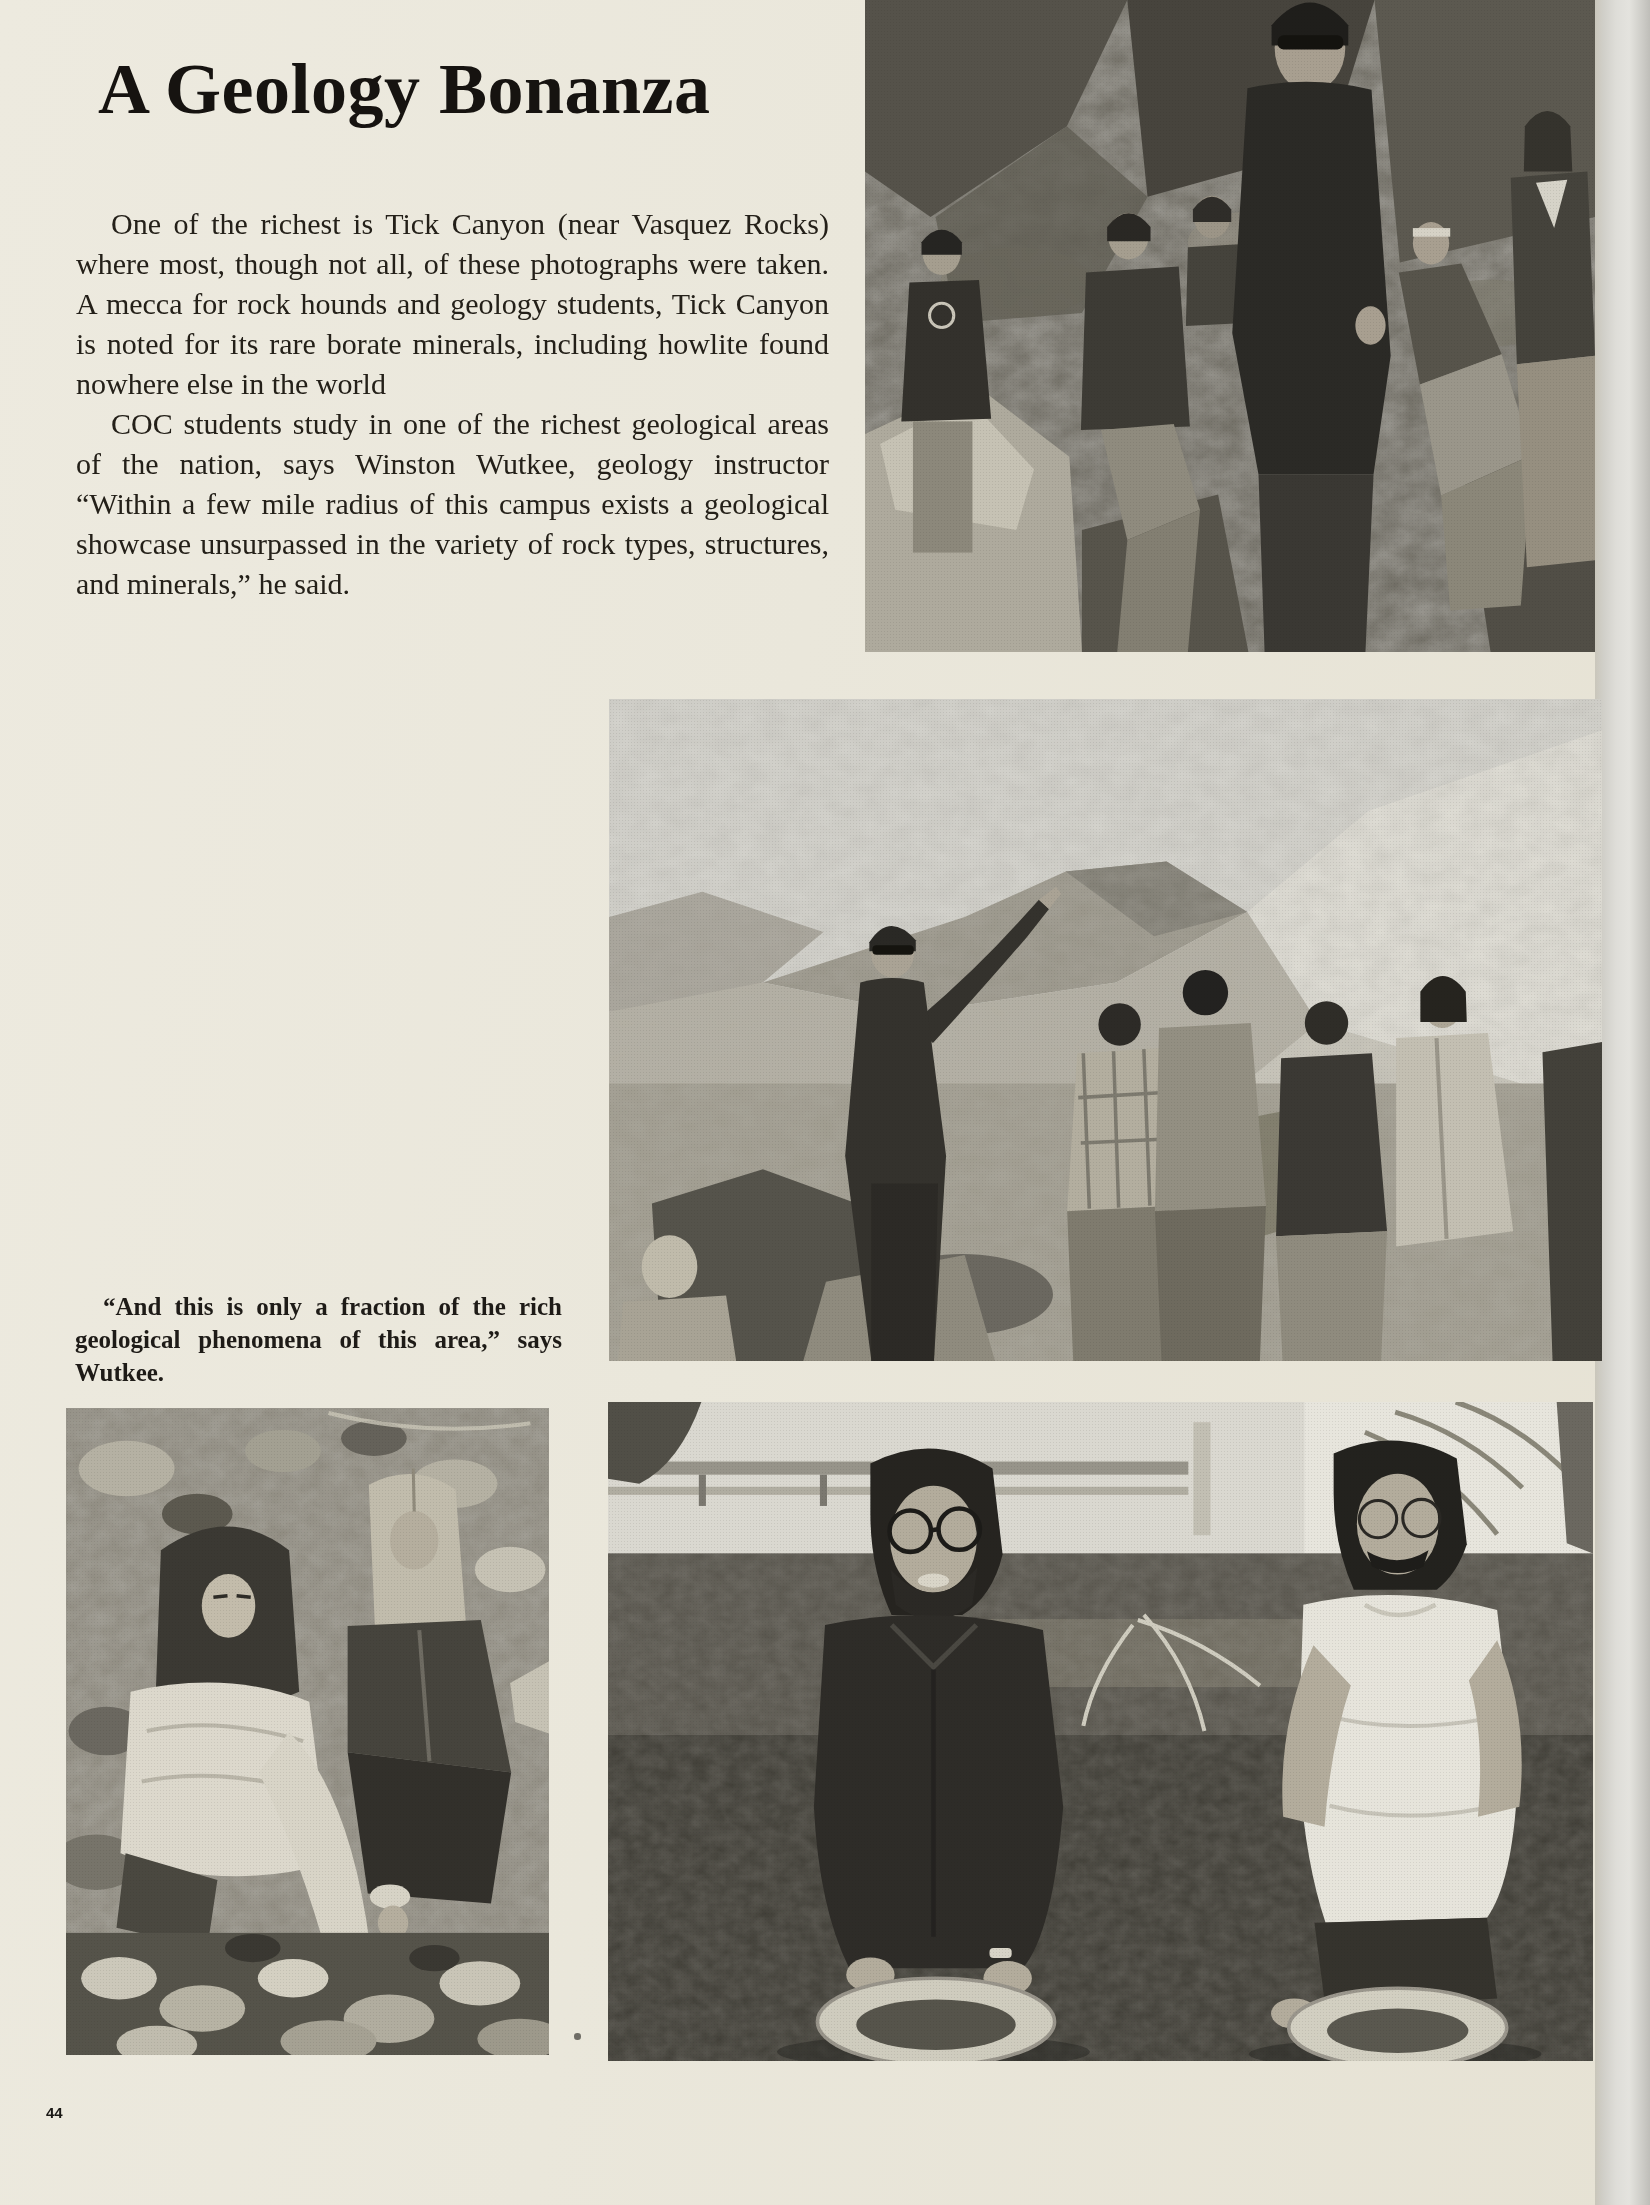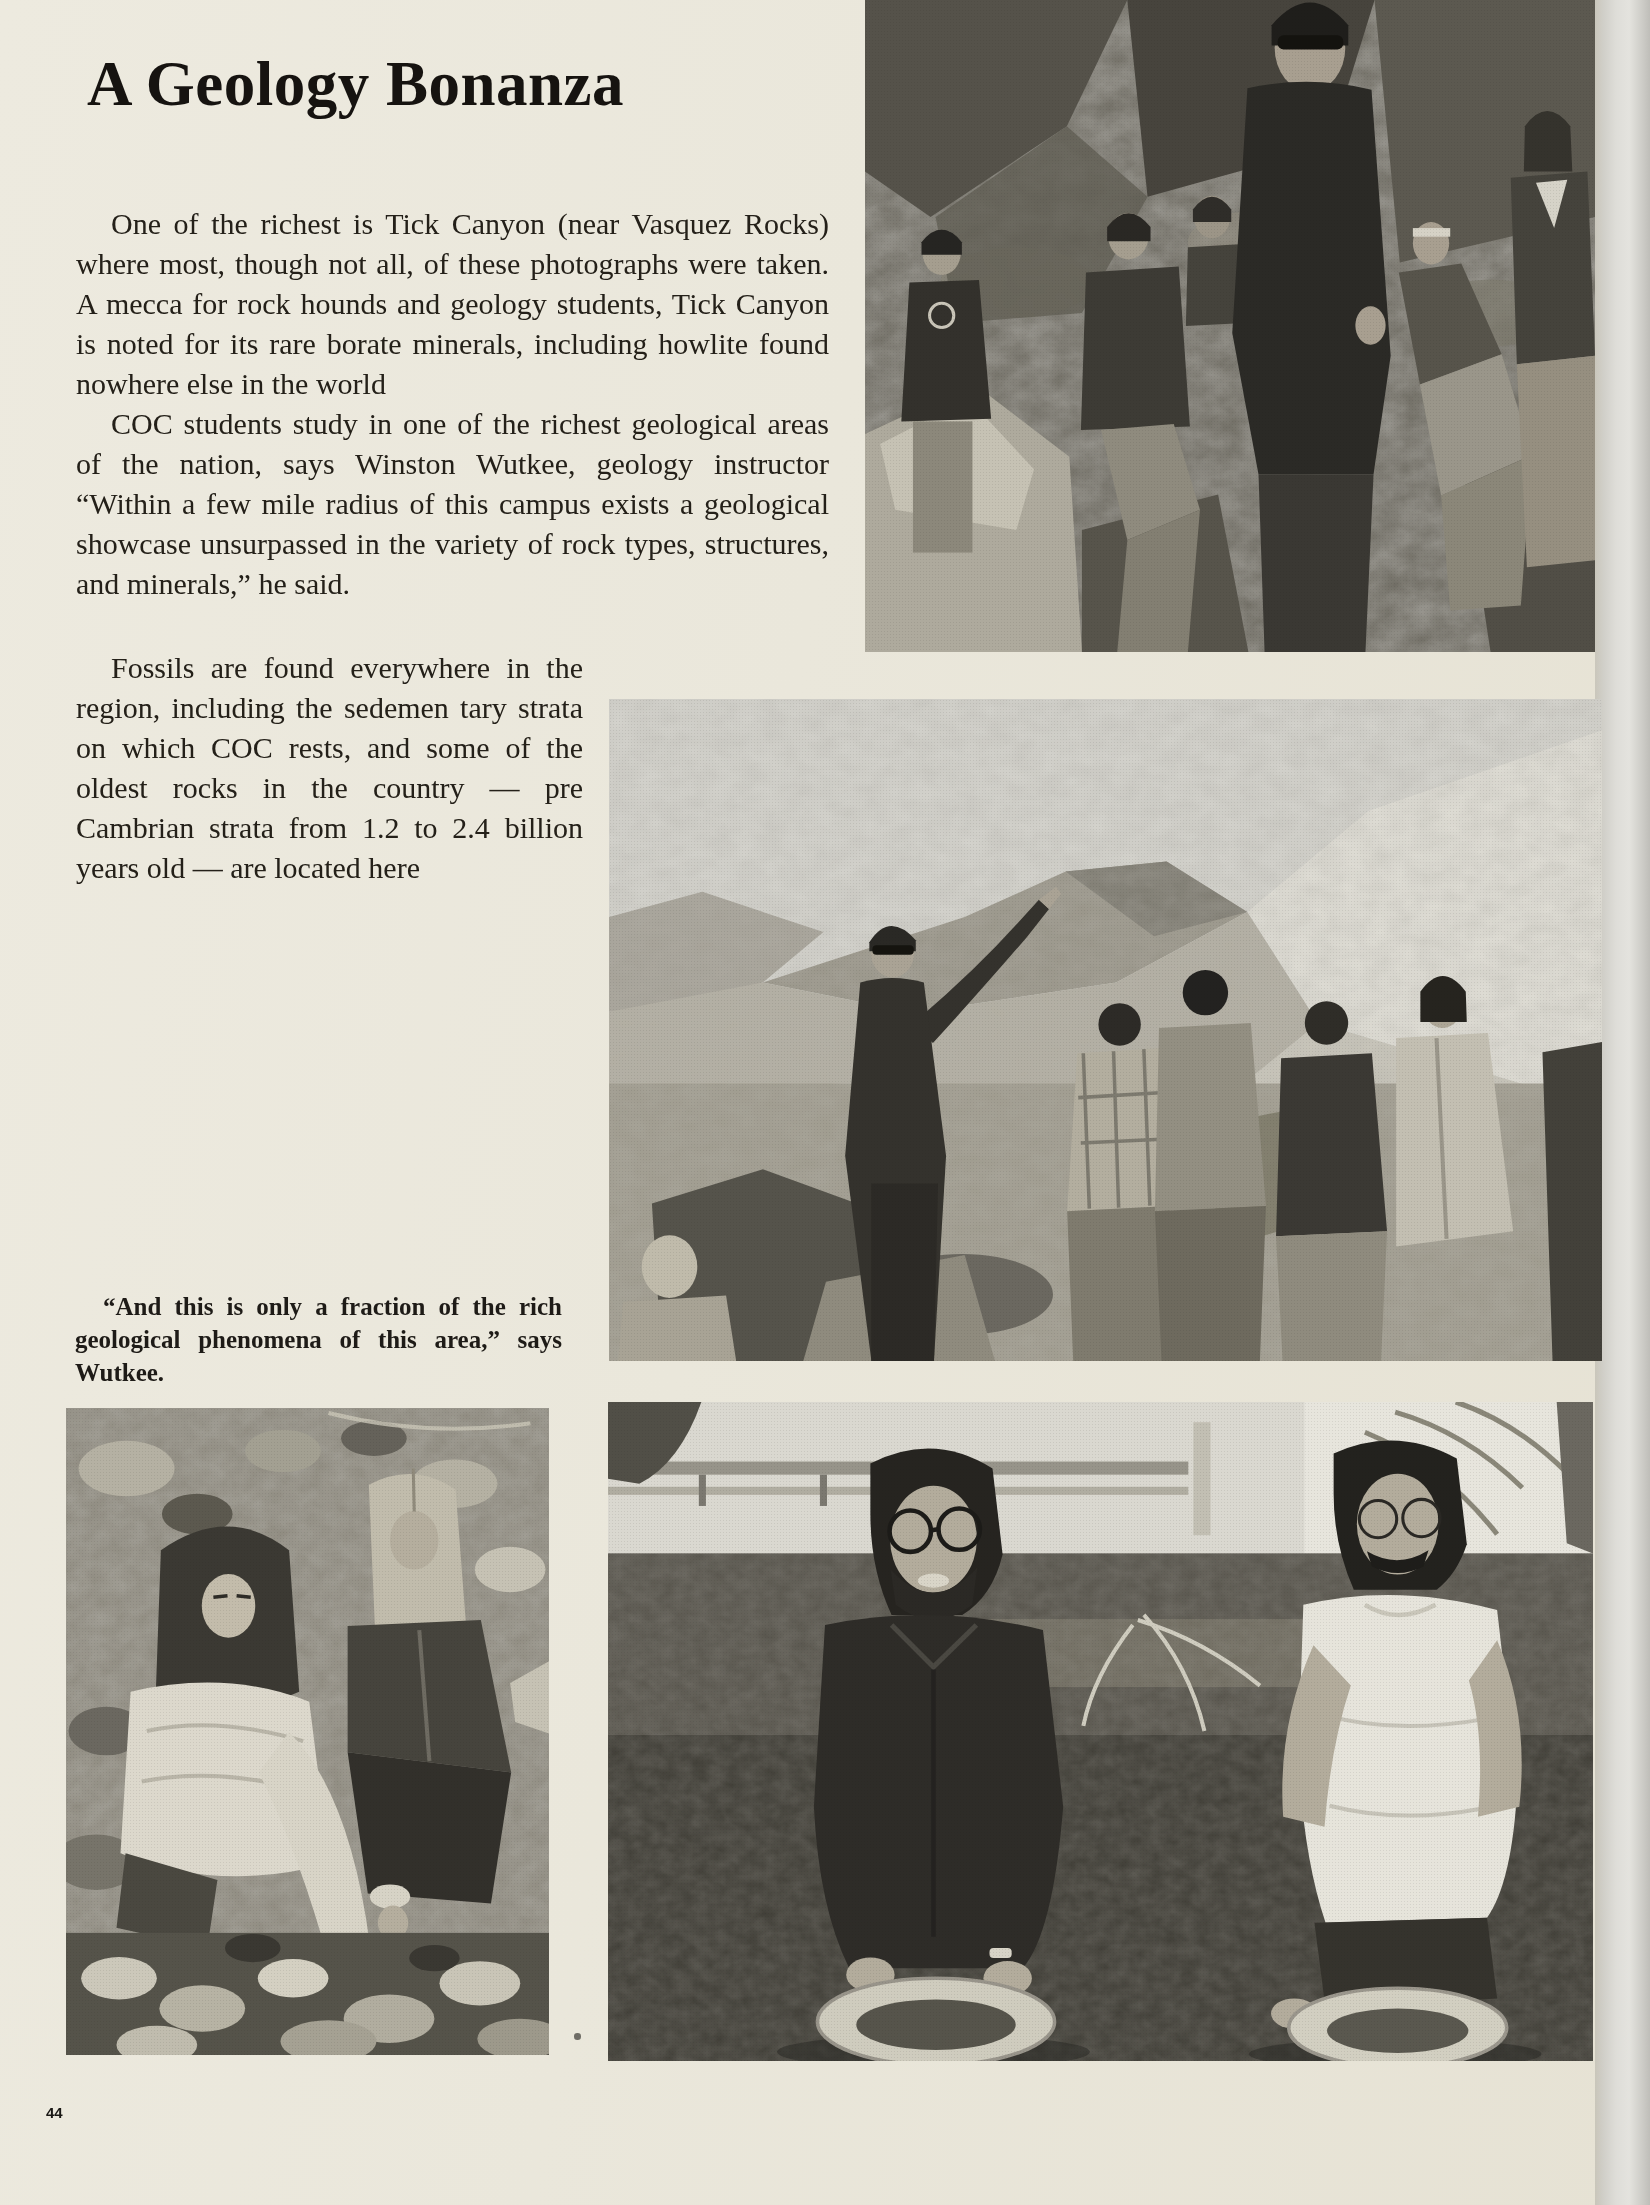--- a/index.html
+++ b/index.html
@@ -14,22 +14,22 @@
   }
   .scan-edge{
     position:absolute;top:0;right:0;width:55px;height:100%;
     background:linear-gradient(90deg,
       rgba(125,123,117,0.28) 0%,
       rgba(205,204,199,0.85) 16%,
       #deddd8 38%, #e4e3de 62%,
       #cdccc7 86%, #bfbeb9 100%);
   }
   h1.title{
-    position:absolute;left:87px;top:48px;margin:0;
-    font-size:63px;line-height:1.15;font-weight:bold;
+    position:absolute;left:98px;top:48px;margin:0;
+    font-size:72px;line-height:1.15;font-weight:bold;
     letter-spacing:0.5px;color:#161310;
     white-space:nowrap;
     text-align:right;
   }
   .bodycol{position:absolute;text-align:justify;font-size:30px;line-height:40px;color:#242019;}
   .bodycol p{margin:0;text-indent:35px;}
   .col-wide{left:76px;top:204px;width:753px;}
   .col-narrow{left:76px;top:648px;width:507px;}
   .caption{
     position:absolute;left:75px;top:1290px;width:487px;margin:0;
@@ -62,21 +62,20 @@
   <div class="scan-edge"></div>
 
   <h1 class="title">A Geology Bonanza</h1>
 
   <section class="bodycol col-wide">
     <p>One of the richest is Tick Canyon (near Vasquez Rocks) where most, though not all, of these photographs were taken. A mecca for rock hounds and geology students, Tick Canyon is noted for its rare borate minerals, including howlite found nowhere else in the world</p>
     <p>COC students study in one of the richest geological areas of the nation, says Winston Wutkee, geology instructor “Within a few mile radius of this campus exists a geological showcase unsurpassed in the variety of rock types, structures, and minerals,” he said.</p>
   </section>
 
   <section class="bodycol col-narrow">
-    <p>Fossils are found everywhere in the region, including the sedemen tary strata on which COC rests, and some of the oldest rocks in the country — pre Cambrian strata from 1.2 to 2.4 billion years old — are located here</p>
   </section>
 
   <p class="caption">“And this is only a fraction of the rich geological phenomena of this area,” says Wutkee.</p>
 
   <div class="page-num">44</div>
 
   <figure class="photo" id="photo-top-right" aria-label="Group of geology students standing on a dark rocky cliff face at Tick Canyon">
     <svg viewBox="0 0 1447 1292" preserveAspectRatio="none">
       <defs>
         <filter id="n1" x="0" y="0" width="100%" height="100%">

